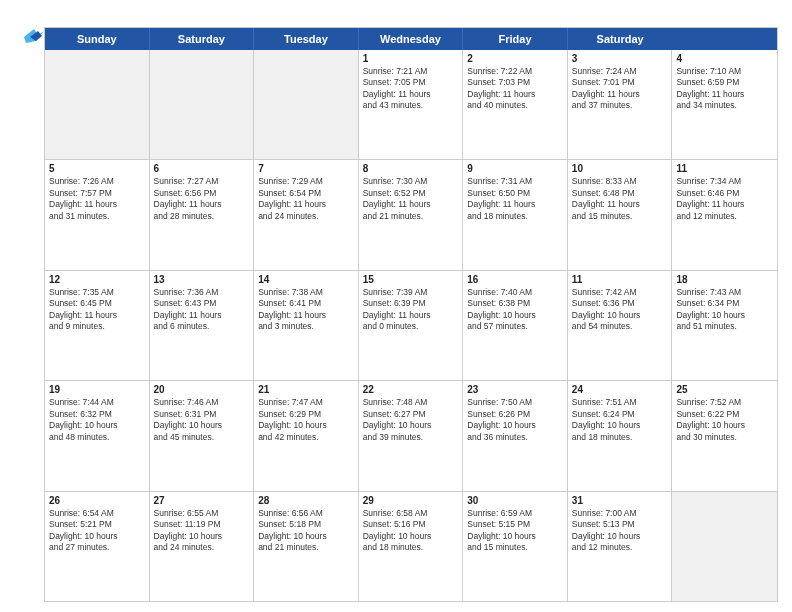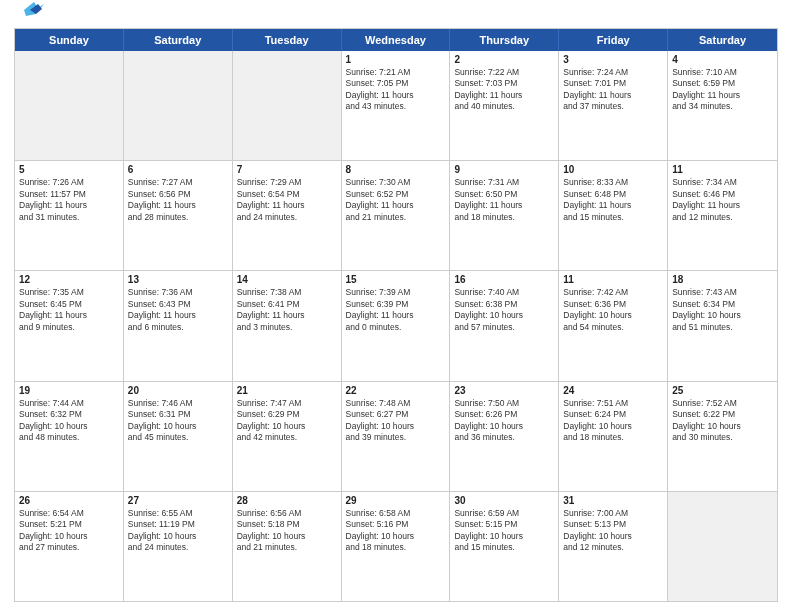--- a/index.html
+++ b/index.html
@@ -6,23 +6,23 @@
     body {
       font-family: Arial, sans-serif;
       background: #fff;
       width: 792px;
       height: 612px;
       overflow: hidden;
     }
     .page {
       width: 792px;
       height: 612px;
-      padding: 0 14px 10px 14px;
-      display: flex;
-      flex-direction: column;
+      padding: 27px 14px 10px 14px;
+      display: flex;
+      flex-direction: row;
     }
     .header {
       display: flex;
       justify-content: space-between;
       align-items: flex-start;
       margin-bottom: 8px;
     }
     .logo {
       display: flex;
       flex-direction: column;
@@ -132,21 +132,20 @@
       <h2></h2>
     </div>
   </div>
 
   <div class="calendar">
     <div class="cal-header-row">
     <div class="cal-header-cell">Sunday</div>
         <div class="cal-header-cell">Saturday</div>
         <div class="cal-header-cell">Tuesday</div>
         <div class="cal-header-cell">Wednesday</div>
-        <div class="cal-header-cell">Thursday</div>
         <div class="cal-header-cell">Friday</div>
         <div class="cal-header-cell">Saturday</div>
       </div>
     <div class="cal-body">
     <div class="cal-row">
           <div class="cal-cell shaded empty"></div>
           <div class="cal-cell shaded empty"></div>
           <div class="cal-cell shaded empty"></div>
           <div class="cal-cell">
             <div class="day-num">1</div>
@@ -174,21 +173,21 @@
             <div class="cell-line">Sunrise: 7:10 AM</div>
             <div class="cell-line">Sunset: 6:59 PM</div>
             <div class="cell-line">Daylight: 11 hours</div>
             <div class="cell-line">and 34 minutes.</div>
           </div>
         </div>
         <div class="cal-row">
           <div class="cal-cell">
             <div class="day-num">5</div>
             <div class="cell-line">Sunrise: 7:26 AM</div>
-            <div class="cell-line">Sunset: 11:57 PM</div>
+            <div class="cell-line">Sunset: 7:57 PM</div>
             <div class="cell-line">Daylight: 11 hours</div>
             <div class="cell-line">and 31 minutes.</div>
           </div>
           <div class="cal-cell">
             <div class="day-num">6</div>
             <div class="cell-line">Sunrise: 7:27 AM</div>
             <div class="cell-line">Sunset: 6:56 PM</div>
             <div class="cell-line">Daylight: 11 hours</div>
             <div class="cell-line">and 28 minutes.</div>
           </div>

